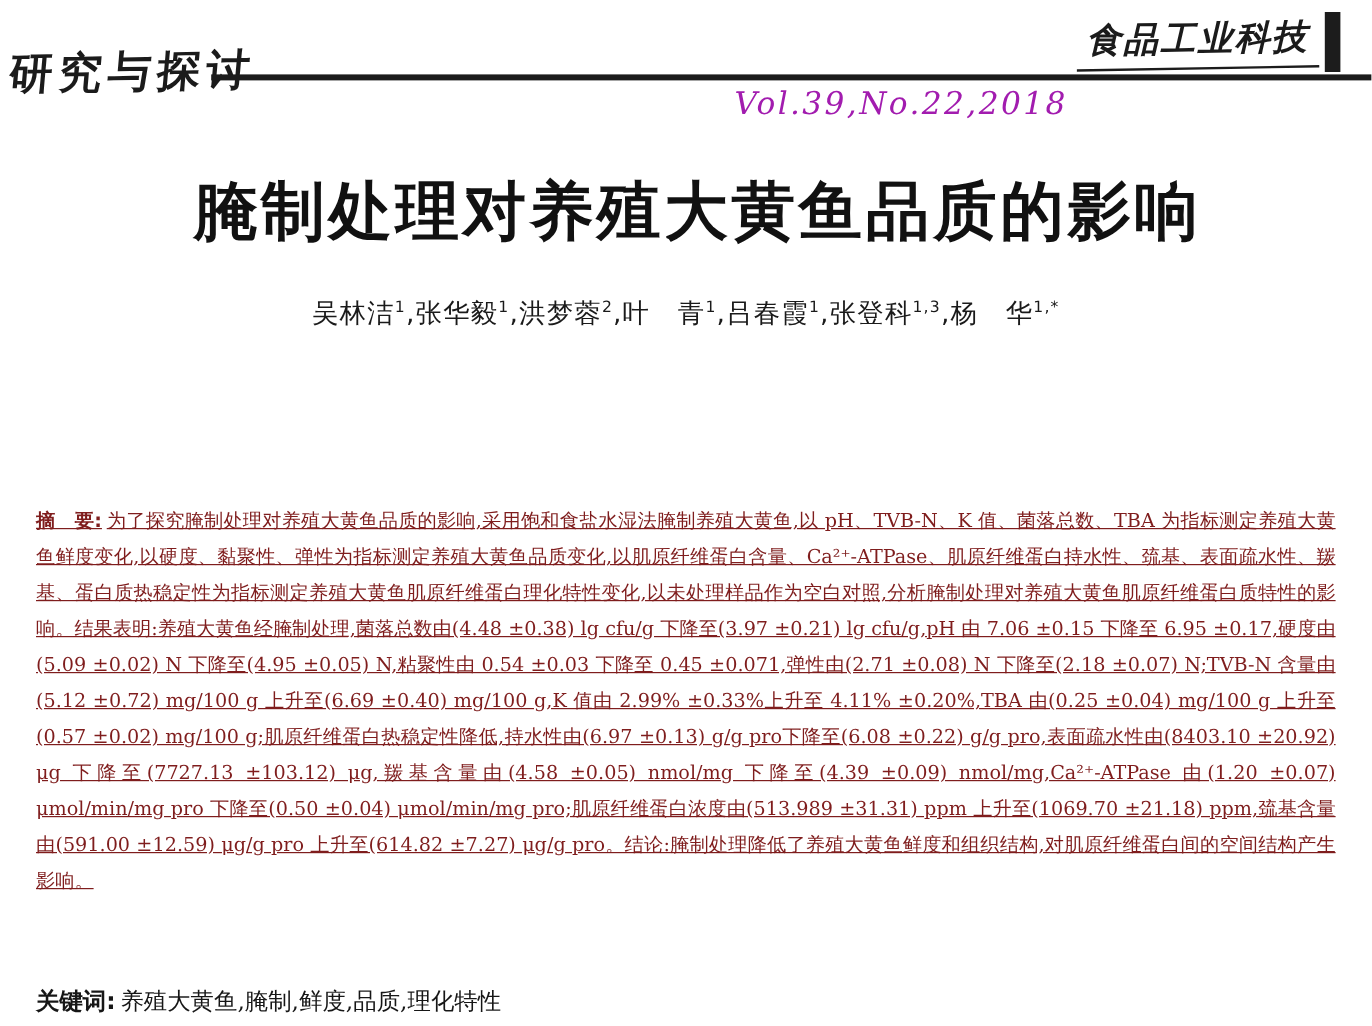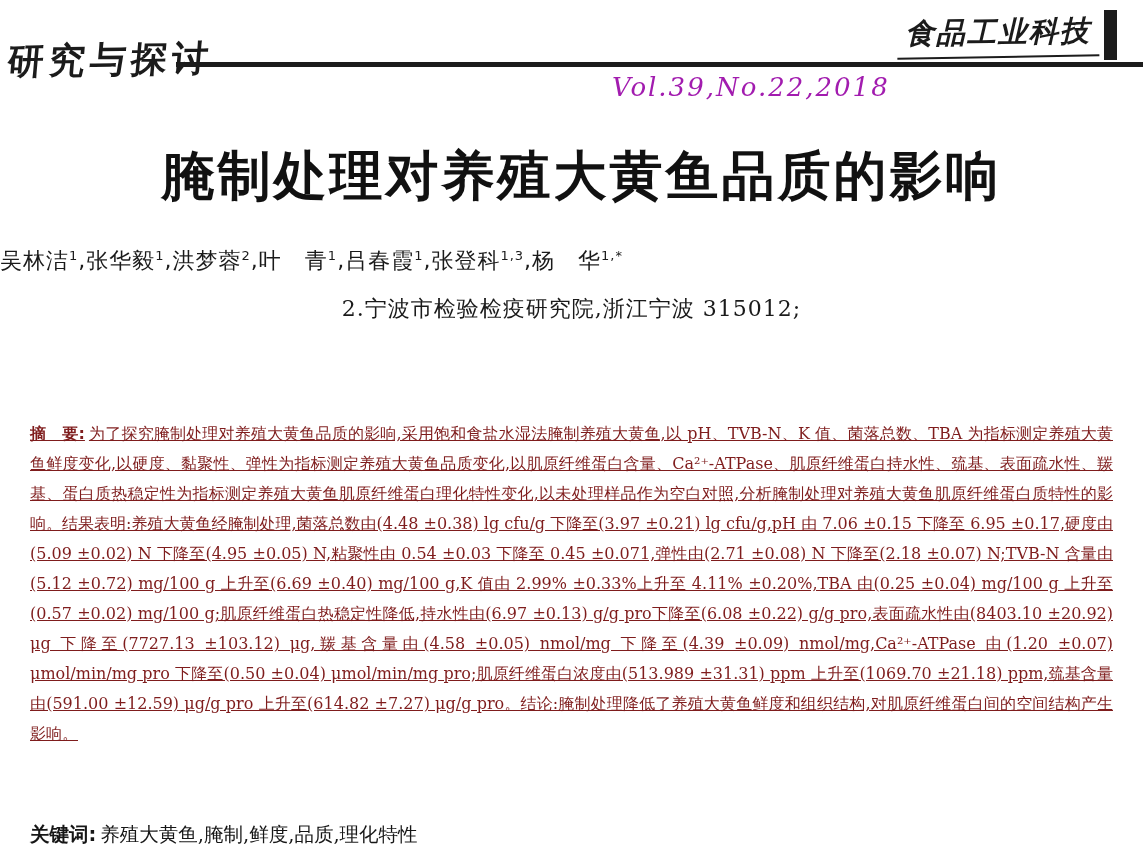--- a/index.html
+++ b/index.html
@@ -48,20 +48,21 @@
   
   .article-title {
     position:absolute; top:141px; left:0; width:100%;
     text-align:center;
     font-size:53px; font-weight:bold; letter-spacing:3px;
     color:#111;
     padding-left:20px;
   }
   .authors-line {
     position:absolute; top:246px; left:0; width:100%;
+    text-align:center;
     font-family:"DejaVu Sans","Liberation Sans",sans-serif;
     font-size:22px; color:#1a1a1a; letter-spacing:1px;
   }
   .authors-line sup { font-size:13px; line-height:0; }
   .affiliations {
     position:absolute; top:289px; left:0; width:100%;
     text-align:center;
     font-size:22px; line-height:39px; color:#1a1a1a;
     letter-spacing:1px;
   }
@@ -97,21 +98,20 @@
 
     <div class="issue-line">Vol.39,No.22,2018</div>
   </header>
 
   <main>
     <h1 class="article-title">腌制处理对养殖大黄鱼品质的影响</h1>
 
     <div class="authors-line"><span>吴林洁</span><sup>1</sup>,<span>张华毅</span><sup>1</sup>,<span>洪梦蓉</span><sup>2</sup>,<span>叶　青</span><sup>1</sup>,<span>吕春霞</span><sup>1</sup>,<span>张登科</span><sup>1,3</sup>,<span>杨　华</span><sup>1,*</sup></div>
 
     <div class="affiliations">
-      <div>2.宁波市检验检疫研究院,浙江宁波 315012;</div>
     </div>
 
     <p class="abstract">
       <span class="abs-label">摘　要:</span><span>为了探究腌制处理对养殖大黄鱼品质的影响,采用饱和食盐水湿法腌制养殖大黄鱼,以 pH、TVB-N、K 值、菌落总数、TBA 为指标测定养殖大黄鱼鲜度变化,以硬度、黏聚性、弹性为指标测定养殖大黄鱼品质变化,以肌原纤维蛋白含量、Ca²⁺-ATPase、肌原纤维蛋白持水性、巯基、表面疏水性、羰基、蛋白质热稳定性为指标测定养殖大黄鱼肌原纤维蛋白理化特性变化,以未处理样品作为空白对照,分析腌制处理对养殖大黄鱼肌原纤维蛋白质特性的影响。结果表明:养殖大黄鱼经腌制处理,菌落总数由(4.48 ±0.38) lg cfu/g 下降至(3.97 ±0.21) lg cfu/g,pH 由 7.06 ±0.15 下降至 6.95 ±0.17,硬度由(5.09 ±0.02) N 下降至(4.95 ±0.05) N,粘聚性由 0.54 ±0.03 下降至 0.45 ±0.071,弹性由(2.71 ±0.08) N 下降至(2.18 ±0.07) N;TVB-N 含量由(5.12 ±0.72) mg/100 g 上升至(6.69 ±0.40) mg/100 g,K 值由 2.99% ±0.33%上升至 4.11% ±0.20%,TBA 由(0.25 ±0.04) mg/100 g 上升至(0.57 ±0.02) mg/100 g;肌原纤维蛋白热稳定性降低,持水性由(6.97 ±0.13) g/g pro下降至(6.08 ±0.22) g/g pro,表面疏水性由(8403.10 ±20.92) μg 下降至(7727.13 ±103.12) μg,羰基含量由(4.58 ±0.05) nmol/mg 下降至(4.39 ±0.09) nmol/mg,Ca²⁺-ATPase 由(1.20 ±0.07) μmol/min/mg pro 下降至(0.50 ±0.04) μmol/min/mg pro;肌原纤维蛋白浓度由(513.989 ±31.31) ppm 上升至(1069.70 ±21.18) ppm,巯基含量由(591.00 ±12.59) μg/g pro 上升至(614.82 ±7.27) μg/g pro。结论:腌制处理降低了养殖大黄鱼鲜度和组织结构,对肌原纤维蛋白间的空间结构产生影响。</span>
     </p>
 
     <p class="keywords">
       <span class="kw-label">关键词:</span><span>养殖大黄鱼,腌制,鲜度,品质,理化特性</span>
     </p>
   </main>

